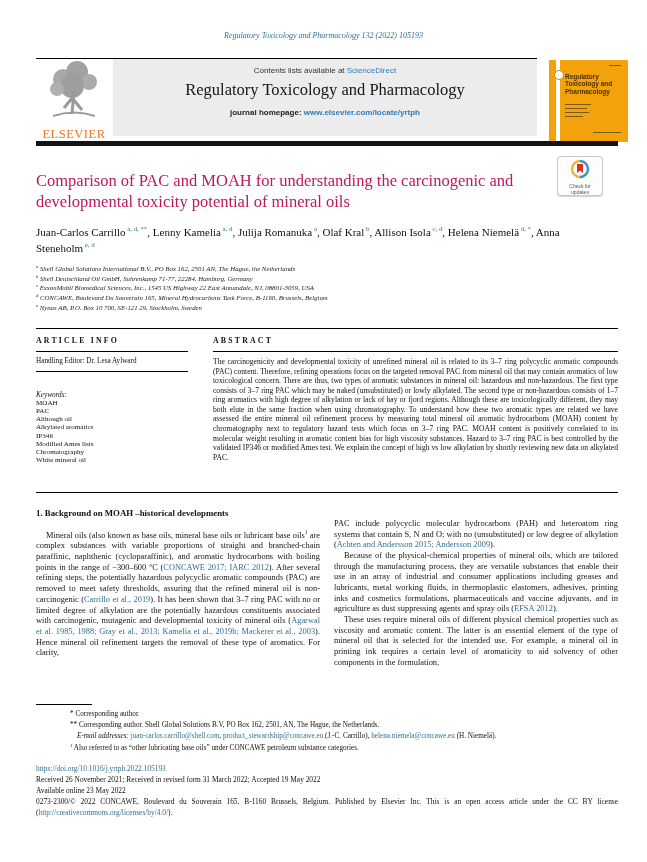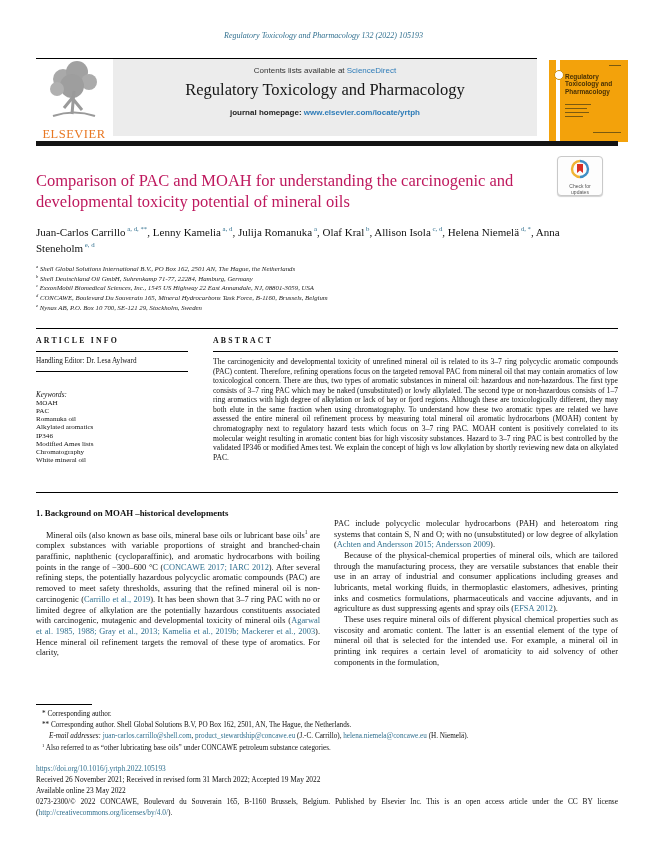--- a/index.html
+++ b/index.html
@@ -70,21 +70,21 @@
   
   .col-left{position:absolute;left:36px;top:508px;width:284px;}
   .body-head{font-size:8.8px;font-weight:bold;margin-bottom:11px;}
   .para{font-size:8.4px;line-height:1.27;text-align:justify;color:#141414;}
   .para.ind{text-indent:10px;}
   .col-right{position:absolute;left:334px;top:519px;width:284px;}
 
   
   .fn-rule{position:absolute;left:36px;top:704px;width:56px;height:1px;background:#000;}
   .footnotes{position:absolute;left:36px;top:709px;width:582px;font-size:7.2px;line-height:1.55;}
-  .fn{padding-left:6px;}
+  .fn{padding-left:6px;margin-left:28px;}
   .fn.email-line{padding-left:13px;}
   .doi{position:absolute;left:36px;top:764px;font-size:7.4px;}
   .meta-received{position:absolute;left:36px;top:775px;font-size:7.4px;}
   .meta-available{position:absolute;left:36px;top:786px;font-size:7.4px;}
   .copyright{position:absolute;left:36px;top:796px;width:582px;font-size:7.4px;line-height:1.5;
              text-align:justify;}
 </style>
 </head>
 <body>
 
@@ -154,21 +154,21 @@
 
   <div class="info-col">
     <div class="sec-head">ARTICLE INFO</div>
     <div class="rule-in"></div>
     <div class="editor">Handling Editor: Dr. Lesa Aylward</div>
     <div class="rule-in"></div>
     <div class="kw-label">Keywords:</div>
     <div class="kw-list">
         <div>MOAH</div>
         <div>PAC</div>
-        <div>Romanuka oil</div>
+        <div>Although oil</div>
         <div>Alkylated aromatics</div>
         <div>IP346</div>
         <div>Modified Ames lists</div>
         <div>Chromatography</div>
         <div>White mineral oil</div>
       </div>
   </div>
 
   <div class="abs-col">
     <div class="sec-head">ABSTRACT</div>

